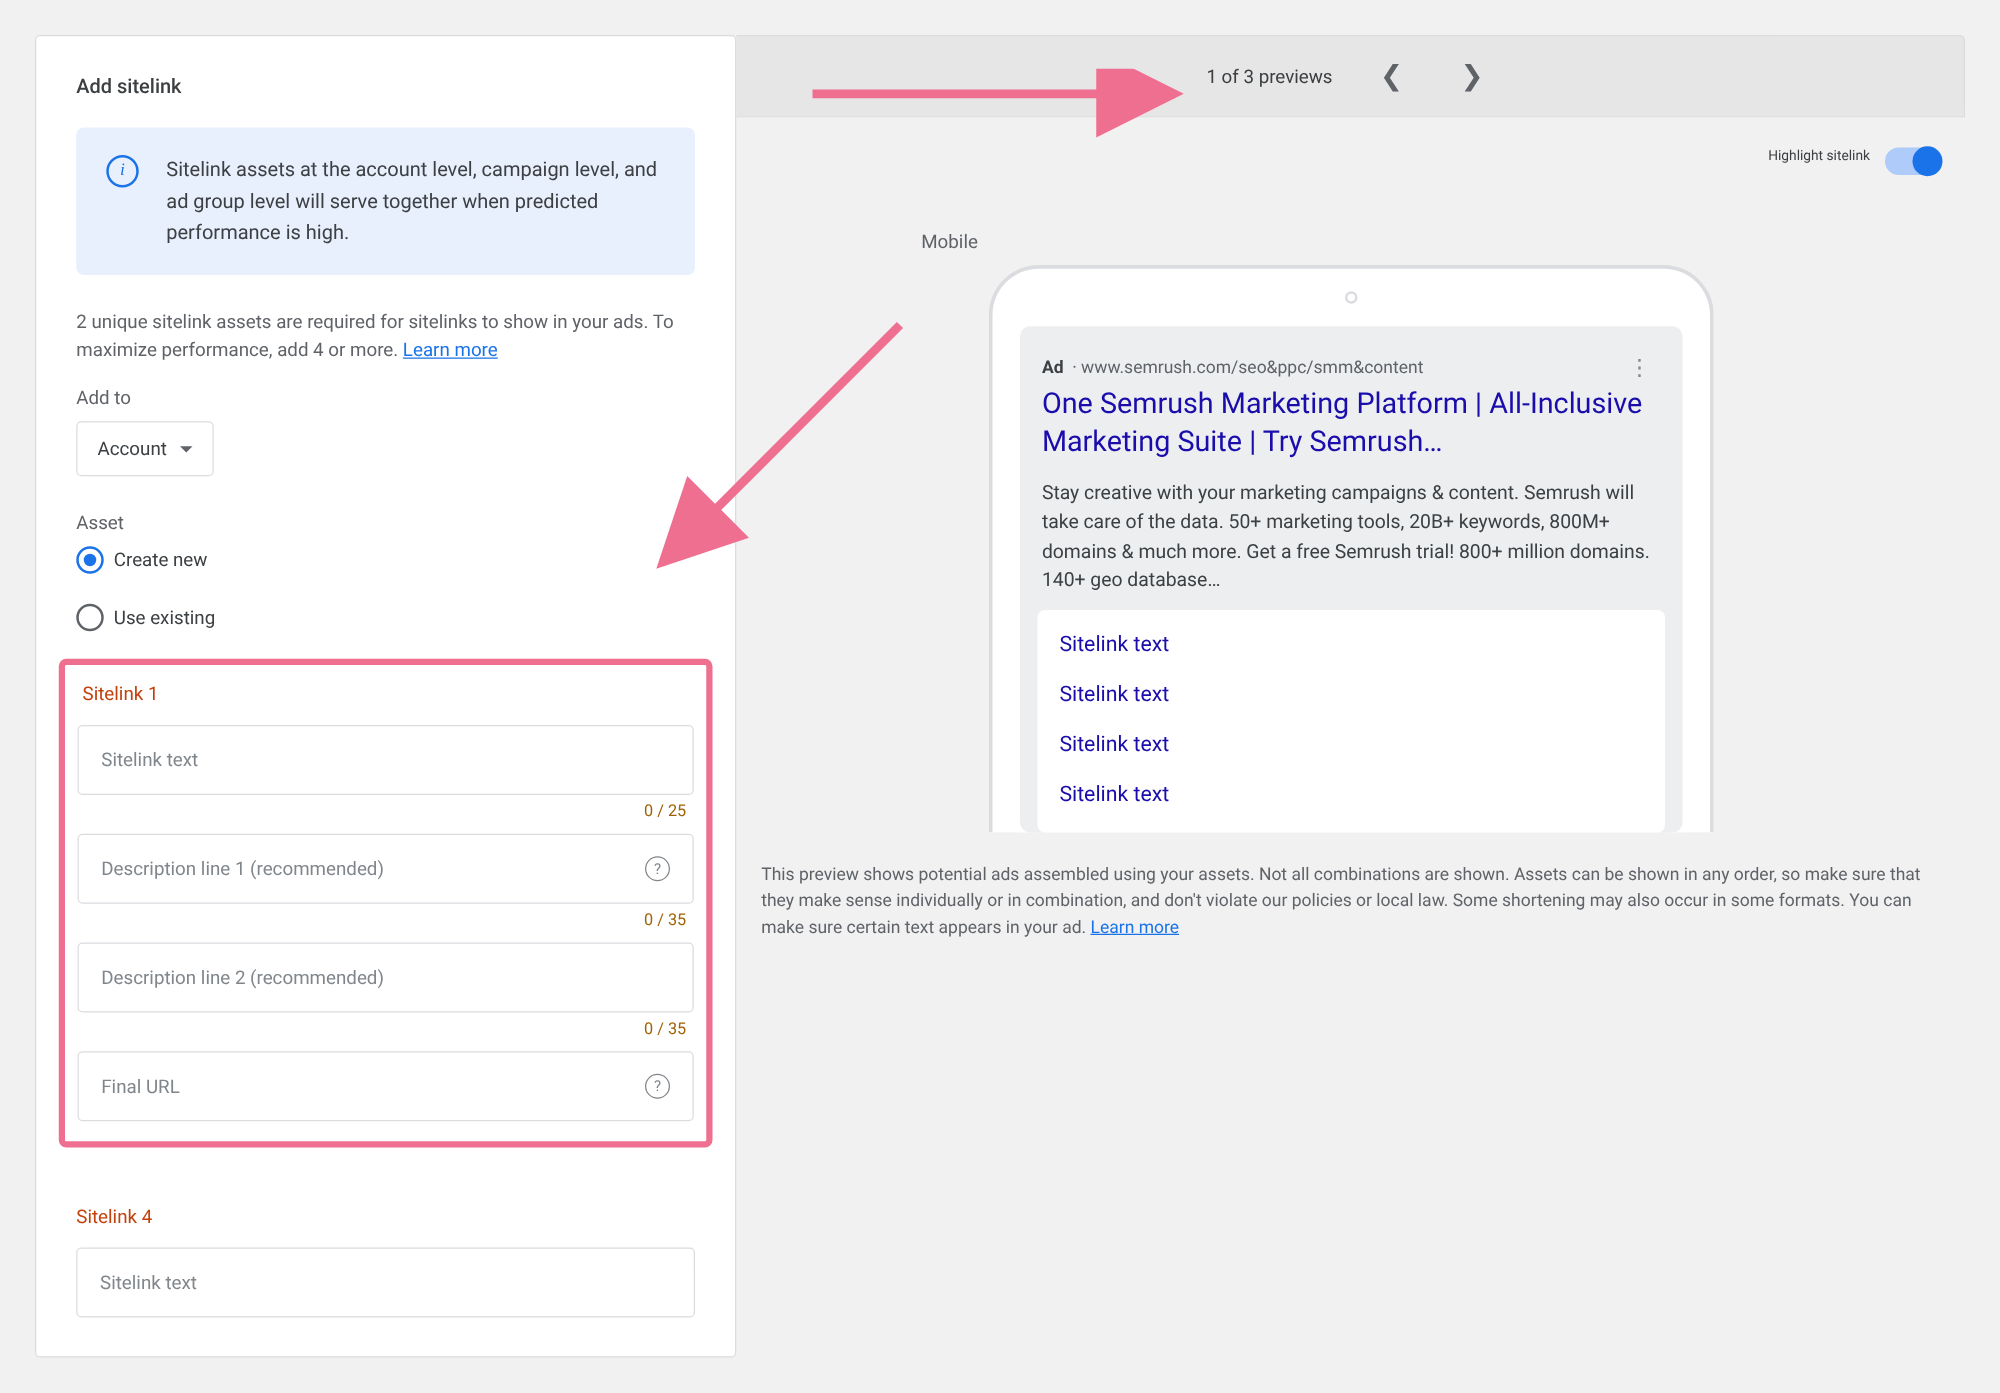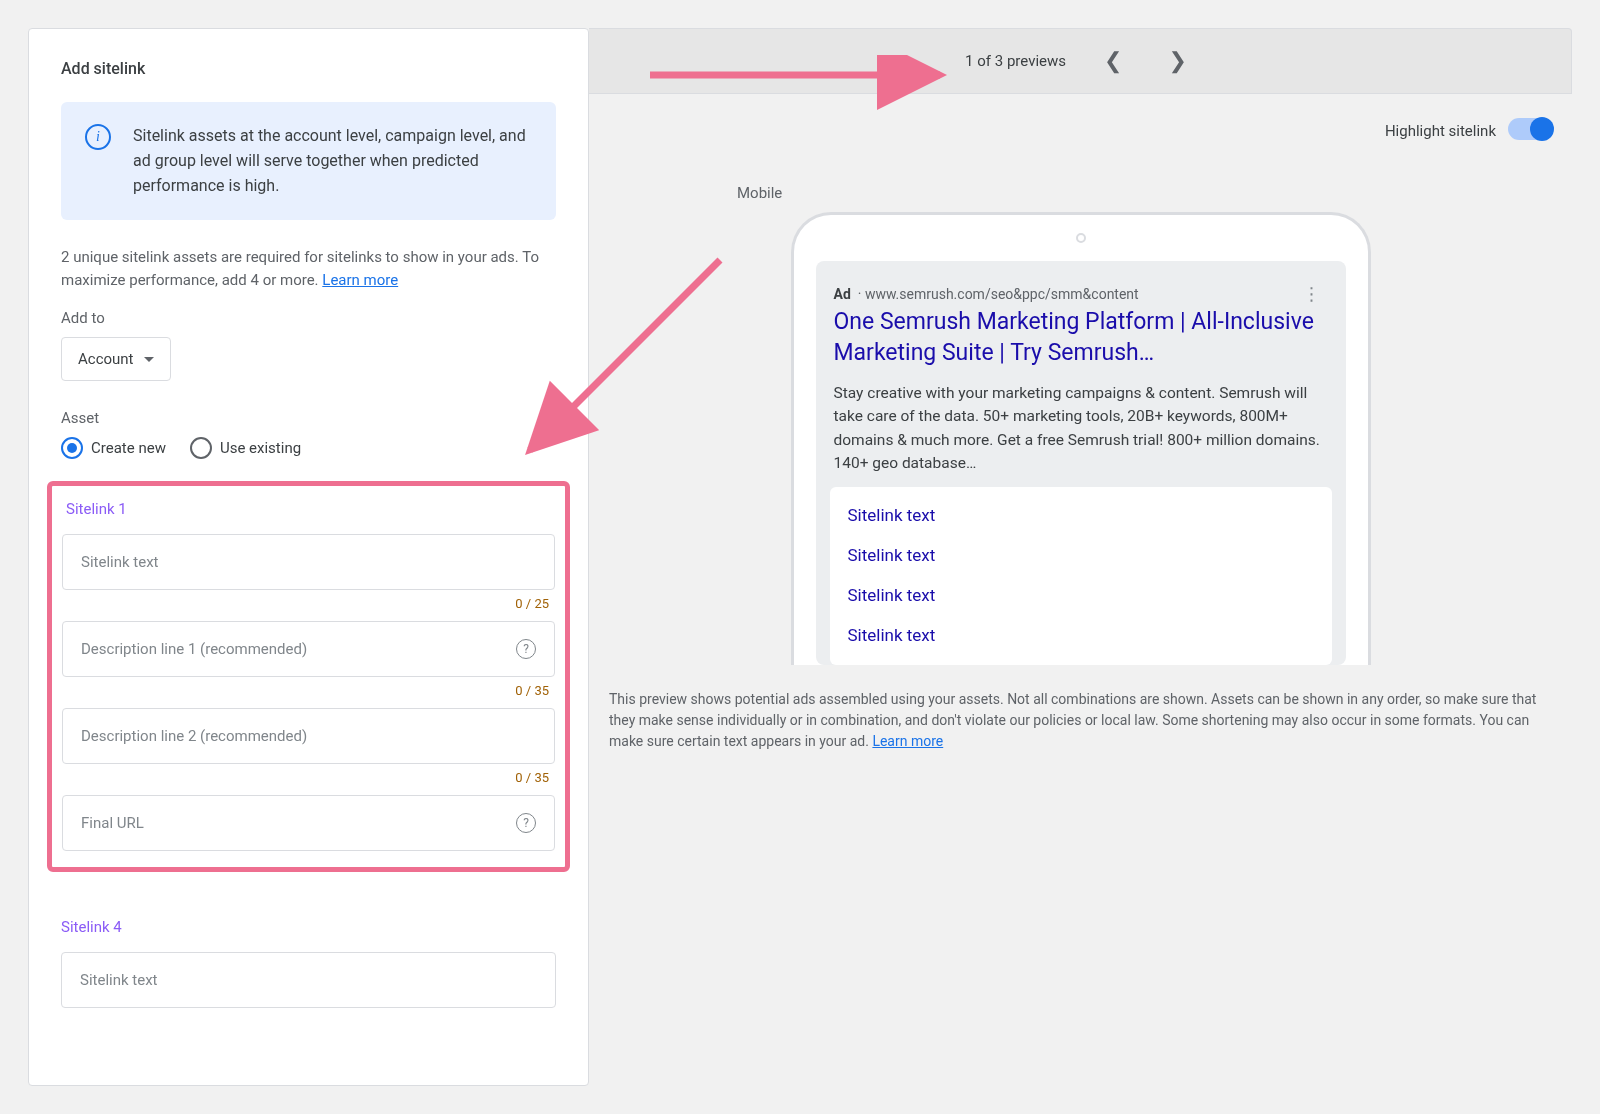--- a/index.html
+++ b/index.html
@@ -88,20 +88,21 @@
     width: 0; height: 0;
     border-left: 5px solid transparent;
     border-right: 5px solid transparent;
     border-top: 5px solid #5f6368;
   }
   .radio-group {
     display: flex;
     gap: 24px;
     align-items: flex-start;
     margin-bottom: 22px;
+    flex-direction: column;
   }
   .radio-item { display: inline-flex; align-items: center; gap: 8px; font-size: 15px; }
   .radio-outer {
     width: 22px; height: 22px;
     border-radius: 50%;
     border: 2.5px solid #5f6368;
     display: inline-flex;
     align-items: center;
     justify-content: center;
   }
@@ -110,21 +111,21 @@
     width: 10px; height: 10px; border-radius: 50%; background: #1a73e8;
   }
   .highlight-box {
     border: 5px solid #ee6f90;
     border-radius: 6px;
     padding: 14px 10px 16px 10px;
     margin: 0 -14px 46px -14px;
   }
   .section-title {
     font-size: 15px;
-    color: #8b5cf6;
+    color: #c2410c;
     margin-bottom: 16px;
     padding-left: 4px;
   }
   .text-input {
     width: 100%;
     border: 1px solid #dadce0;
     border-radius: 4px;
     padding: 0 18px;
     height: 56px;
     font-size: 15px;
@@ -178,25 +179,25 @@
     color: #5f6368;
     font-size: 22px;
     padding: 4px 8px;
     cursor: pointer;
     user-select: none;
     font-weight: 400;
     font-family: Arial;
   }
   .highlight-toggle-row {
     display: flex;
-    align-items: flex-end;
+    align-items: flex-start;
     justify-content: flex-end;
     gap: 12px;
     padding: 24px 20px 0 0;
-    font-size: 15px;
+    font-size: 11px;
     color: #3c4043;
   }
   .toggle {
     width: 44px; height: 22px; border-radius: 11px; background: #aecbfa;
     position: relative;
   }
   .toggle-knob {
     position: absolute; right: -2px; top: -1px;
     width: 24px; height: 24px; border-radius: 50%; background: #1a73e8;
   }

